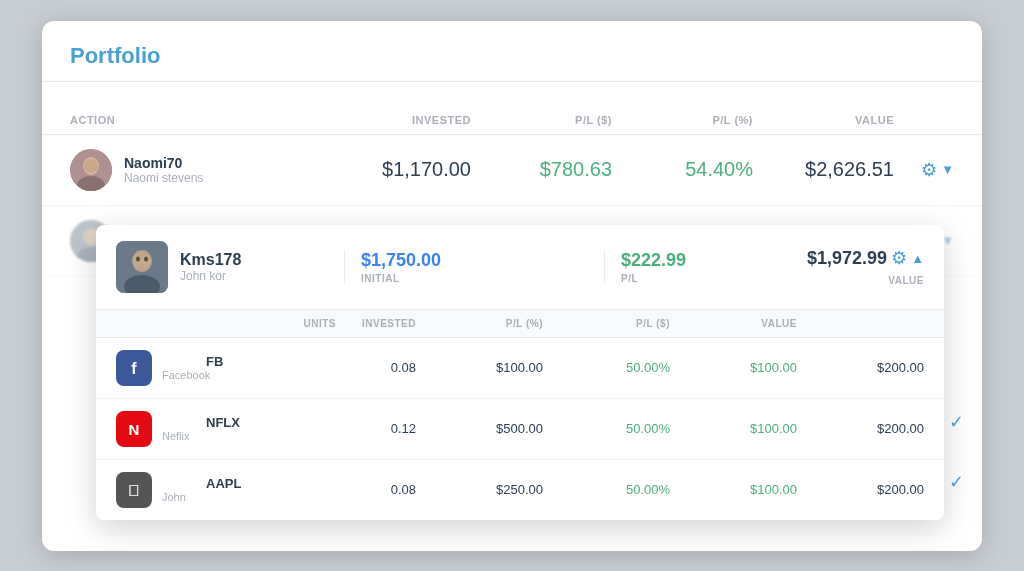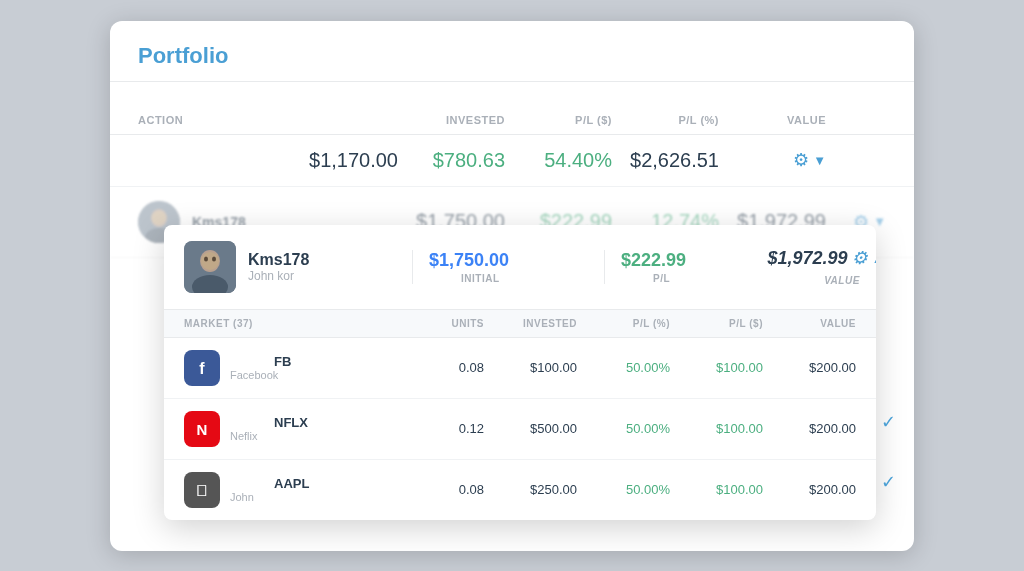--- a/index.html
+++ b/index.html
@@ -7,21 +7,21 @@
       background: #c8cdd4;
       display: flex;
       align-items: center;
       justify-content: center;
       min-height: 100vh;
       font-family: -apple-system, BlinkMacSystemFont, 'Segoe UI', Arial, sans-serif;
     }
     .card {
       background: #fff;
       border-radius: 12px;
-      width: 804px;
+      width: 940px;
       min-height: 530px;
       box-shadow: 0 4px 24px rgba(0,0,0,0.18);
       overflow: hidden;
       position: relative;
     }
     .card-header {
       padding: 22px 28px 12px 28px;
       border-bottom: 1px solid #e8eaec;
     }
     .portfolio-title {
@@ -126,21 +126,20 @@
       font-weight: 700;
       color: #3b82f6;
     }
     .expanded-stat-val.green { color: #4caf80; }
     .expanded-stat-label {
       font-size: 10px;
       color: #aab0b8;
       font-weight: 600;
       letter-spacing: 0.5px;
       margin-top: 2px;
-      margin-left: 32px;
     }
 
     
     .sub-table-header {
       display: grid;
       grid-template-columns: 220px 80px 1fr 1fr 1fr 1fr;
       padding: 8px 20px;
       background: #f7f9fb;
       border-bottom: 1px solid #e8eaec;
       color: #aab0b8;
@@ -200,20 +199,34 @@
   <div class="table-header">
     <div class="col-action">ACTION</div>
     <div class="col">INVESTED</div>
     <div class="col">P/L ($)</div>
     <div class="col">P/L (%)</div>
     <div class="col">VALUE</div>
     <div class="col"></div>
   </div>
 
   <div class="portfolio-row">
+    <div class="user-info">
+      <div class="avatar avatar-naomi">
+        <svg width="42" height="42" viewBox="0 0 42 42">
+          <circle cx="21" cy="21" r="21" fill="#b09090"></circle>
+          <ellipse cx="21" cy="17" rx="8" ry="9" fill="#d4b8a0"></ellipse>
+          <ellipse cx="21" cy="37" rx="14" ry="10" fill="#8a7070"></ellipse>
+          <circle cx="21" cy="17" r="7" fill="#c8a888"></circle>
+        </svg>
+      </div>
+      <div>
+        <div class="user-name">Naomi70</div>
+        <div class="user-sub">Naomi stevens</div>
+      </div>
+    </div>
     <div class="col-val">$1,170.00</div>
     <div class="col-val green">$780.63</div>
     <div class="col-val green">54.40%</div>
     <div class="col-val">$2,626.51</div>
     <div class="actions-cell">
       <span class="gear-icon">⚙</span>
       <span class="chevron-icon">▼</span>
     </div>
   </div>
 
@@ -264,32 +277,31 @@
       <div class="expanded-stat">
         <div class="expanded-stat-val">$1,750.00</div>
         <div class="expanded-stat-label">INITIAL</div>
       </div>
 
       <div class="expanded-stat">
         <div class="expanded-stat-val green">$222.99</div>
         <div class="expanded-stat-label">P/L</div>
       </div>
 
-      <div style="display:flex;flex-direction:column;align-items:center;gap:4px;font-style:italic;">
+      <div style="display:flex;flex-direction:column;align-items:flex-end;gap:4px;">
         <div style="display:flex;align-items:center;gap:4px;">
           <div style="font-size:18px;font-weight:700;color:#2c3e50;">$1,972.99</div>
           <span class="gear-icon">⚙</span>
           <span class="chevron-icon">▲</span>
         </div>
         <div class="expanded-stat-label" style="text-align:right;">VALUE</div>
       </div>
     </div>
 
     <div class="sub-table-header">
-      <div class="sc-left">MARKET (37)</div>
       <div class="sc">UNITS</div>
       <div class="sc">INVESTED</div>
       <div class="sc">P/L (%)</div>
       <div class="sc">P/L ($)</div>
       <div class="sc">VALUE</div>
     </div>
 
     <div class="sub-row">
       <div class="stock-info">
         <div class="stock-icon fb-icon">

